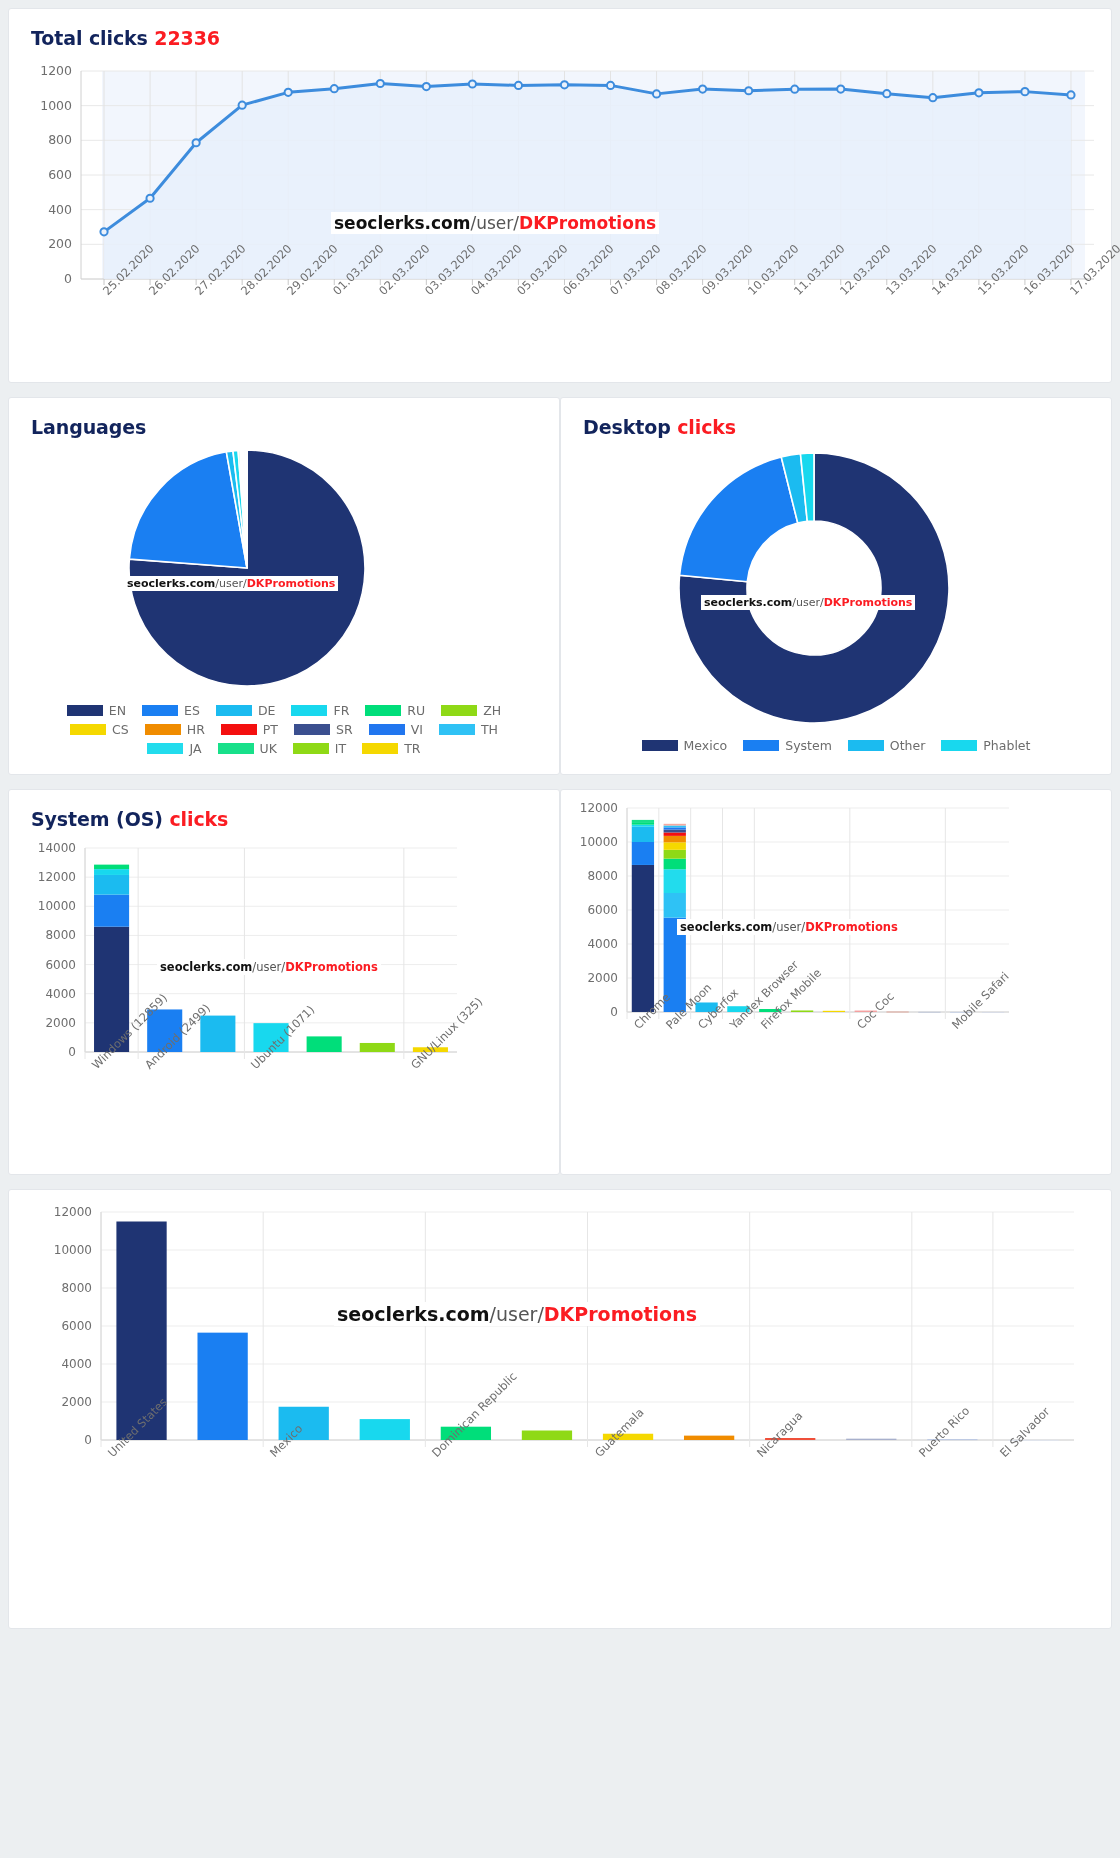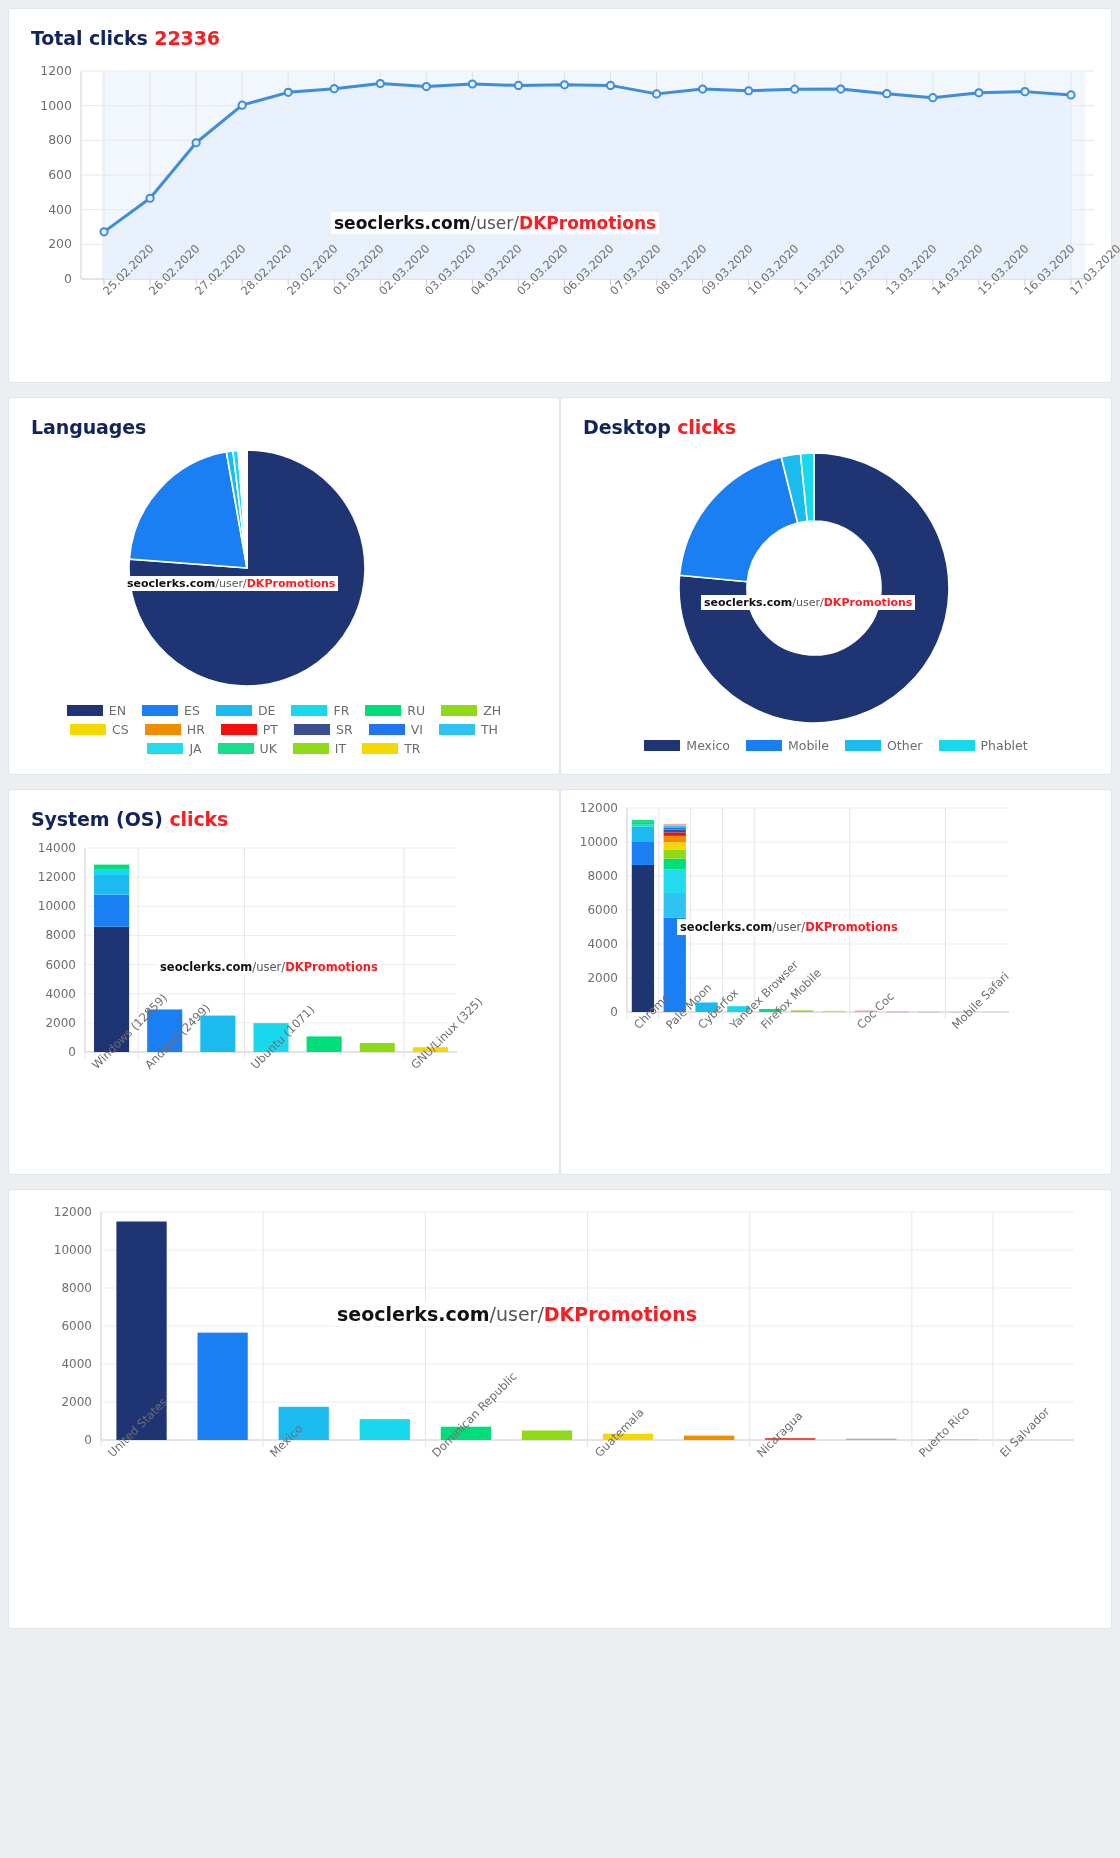--- a/index.html
+++ b/index.html
@@ -322,21 +322,21 @@
         </div>
       </div>
       <div class="legend" id="dev-legend">
           <div class="legend-row">
             <div class="legend-item">
               <span class="swatch" style="background: rgb(31, 52, 115);"></span>
               <span>Mexico</span>
             </div>
             <div class="legend-item">
               <span class="swatch" style="background: rgb(26, 127, 242);"></span>
-              <span>Mobile</span>
+              <span>System</span>
             </div>
             <div class="legend-item">
               <span class="swatch" style="background: rgb(27, 187, 240);"></span>
               <span>Other</span>
             </div>
             <div class="legend-item">
               <span class="swatch" style="background: rgb(24, 216, 238);"></span>
               <span>Phablet</span>
             </div>
           </div>

